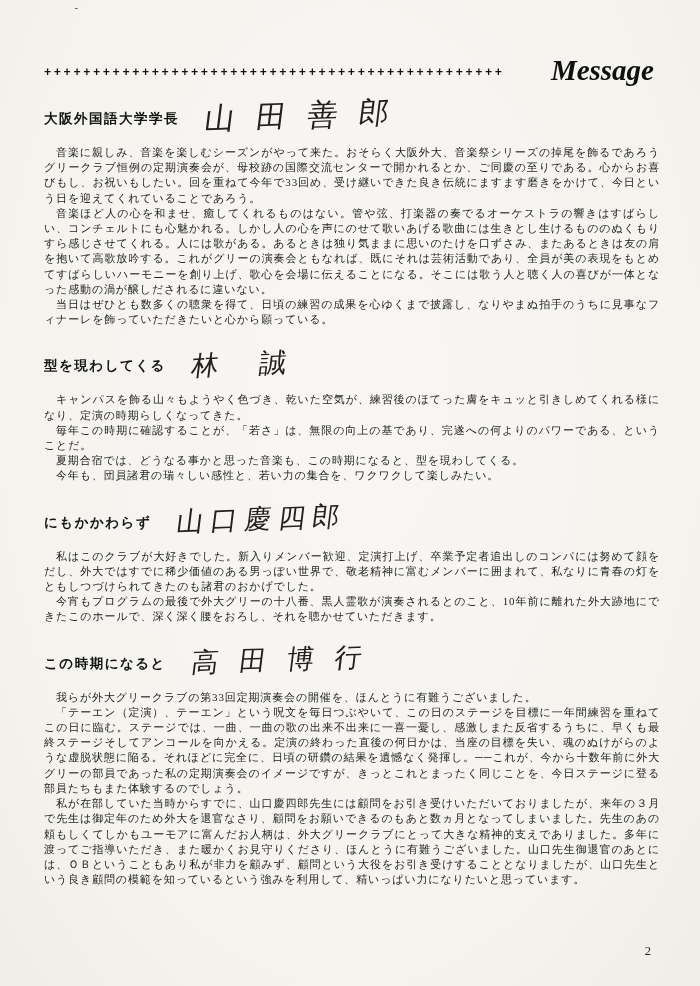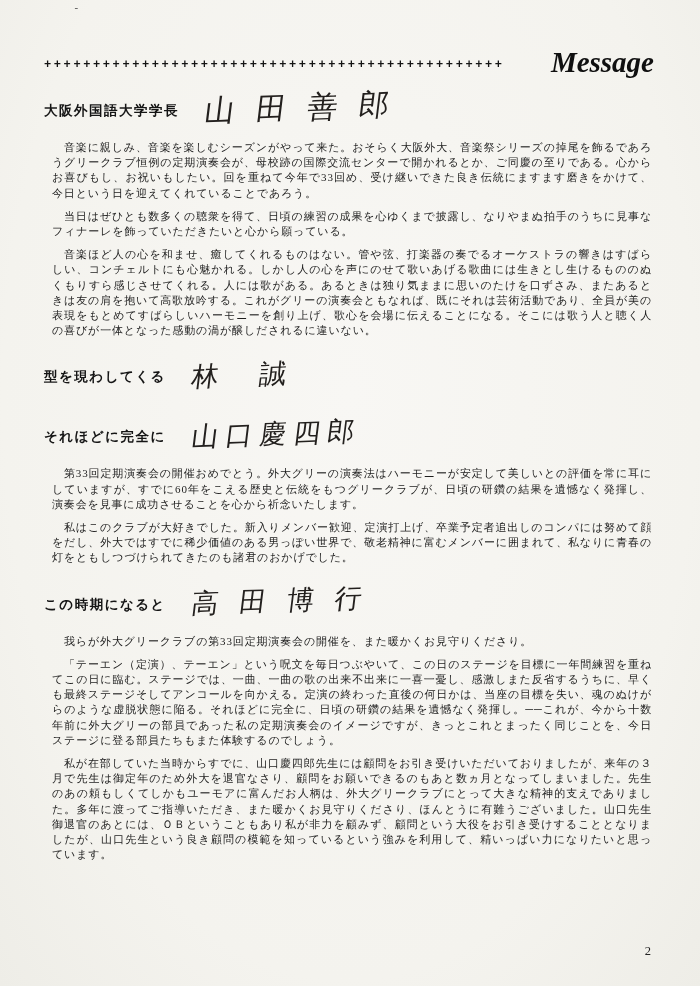--- a/index.html
+++ b/index.html
@@ -30,20 +30,21 @@
     font-family:"Liberation Mono", monospace;
     font-weight:bold; font-size:12px; letter-spacing:2.6px;
     color:#141414; white-space:nowrap; overflow:hidden;
     max-width:505px; padding-bottom:5px;
   }
   .message-title {
     font-family:"Liberation Serif", serif;
     font-style:italic; font-weight:bold;
     font-size:29px; line-height:1; color:#101010;
     padding-right:6px;
+    margin-top:8px;
   }
 
   .section { margin-top:18px; }
   .section.first { margin-top:13px; }
   .sec-head {
     display:flex; align-items:center;
     height:42px; margin-bottom:5px;text-align:right;
   }
   .role {
     font-size:13.5px; font-weight:bold; letter-spacing:1.5px;
@@ -55,21 +56,21 @@
     letter-spacing:7px;
     color:#23201e;
     transform:rotate(-2deg) skewX(-9deg);
     transform-origin:left bottom;
     font-weight:400;
     white-space:nowrap;
   }
   .sig.big { font-size:30px; }
 
   .body p {
-    margin:8px;
+    margin:0;
     font-size:11px; line-height:15.2px;
     letter-spacing:0.85px;
     text-align:justify;
     text-indent:12px;
     color:#1d1d1d;
   }
 
   .pageno {
     position:absolute; right:49px; bottom:27px;
     font-size:12.5px; color:#222;
@@ -89,50 +90,56 @@
       <span class="message-title">Message</span>
     </div>
 
     <div class="section first">
       <div class="sec-head">
         <span class="role">大阪外国語大学学長</span>
         <span class="sig big">山 田 善 郎</span>
       </div>
       <div class="body">
         <p>音楽に親しみ、音楽を楽しむシーズンがやって来た。おそらく大阪外大、音楽祭シリーズの掉尾を飾るであろうグリークラブ恒例の定期演奏会が、母校跡の国際交流センターで開かれるとか、ご同慶の至りである。心からお喜びもし、お祝いもしたい。回を重ねて今年で33回め、受け継いできた良き伝統にますます磨きをかけて、今日という日を迎えてくれていることであろう。</p>
+        <p>音楽ほど人の心を和ませ、癒してくれるものはない。管や弦、打楽器の奏でるオーケストラの響きはすばらしい、コンチェルトにも心魅かれる。しかし人の心を声にのせて歌いあげる歌曲には生きとし生けるもののぬくもりすら感じさせてくれる。人には歌がある。あるときは独り気ままに思いのたけを口ずさみ、またあるときは友の肩を抱いて高歌放吟する。これがグリーの演奏会ともなれば、既にそれは芸術活動であり、全員が美の表現をもとめてすばらしいハーモニーを創り上げ、歌心を会場に伝えることになる。そこには歌う人と聴く人の喜びが一体となった感動の渦が醸しだされるに違いない。</p>
         <p>当日はぜひとも数多くの聴衆を得て、日頃の練習の成果を心ゆくまで披露し、なりやまぬ拍手のうちに見事なフィナーレを飾っていただきたいと心から願っている。</p>
-        <p>音楽ほど人の心を和ませ、癒してくれるものはない。管や弦、打楽器の奏でるオーケストラの響きはすばらしい、コンチェルトにも心魅かれる。しかし人の心を声にのせて歌いあげる歌曲には生きとし生けるもののぬくもりすら感じさせてくれる。人には歌がある。あるときは独り気ままに思いのたけを口ずさみ、またあるときは友の肩を抱いて高歌放吟する。これがグリーの演奏会ともなれば、既にそれは芸術活動であり、全員が美の表現をもとめてすばらしいハーモニーを創り上げ、歌心を会場に伝えることになる。そこには歌う人と聴く人の喜びが一体となった感動の渦が醸しだされるに違いない。</p>
       </div>
     </div>
 
     <div class="section">
       <div class="sec-head">
         <span class="role">型を現わしてくる</span>
         <span class="sig">林　誠</span>
       </div>
+      <div class="body">
+        <p>キャンパスを飾る山々もようやく色づき、乾いた空気が、練習後のほてった膚をキュッと引きしめてくれる様になり、定演の時期らしくなってきた。</p>
+        <p>毎年この時期に確認することが、「若さ」は、無限の向上の基であり、完遂への何よりのパワーである、ということだ。</p>
+        <p>夏期合宿では、どうなる事かと思った音楽も、この時期になると、型を現わしてくる。</p>
+        <p>今年も、団員諸君の瑞々しい感性と、若い力の集合を、ワクワクして楽しみたい。</p>
+      </div>
     </div>
 
     <div class="section">
       <div class="sec-head">
-        <span class="role">それほどに完全に</span>
+        <span class="role">にもかかわらず</span>
         <span class="sig">山口慶四郎</span>
       </div>
       <div class="body">
-        <p>第33回定期演奏会の開催おめでとう。外大グリーの演奏法はハーモニーが安定して美しいとの評価を常に耳にしていますが、すでに60年をこえる歴史と伝統をもつグリークラブが、日頃の研鑽の結果を遺憾なく発揮し、演奏会を見事に成功させることを心から祈念いたします。</p>
         <p>私はこのクラブが大好きでした。新入りメンバー歓迎、定演打上げ、卒業予定者追出しのコンパには努めて顔をだし、外大ではすでに稀少価値のある男っぽい世界で、敬老精神に富むメンバーに囲まれて、私なりに青春の灯をともしつづけられてきたのも諸君のおかげでした。</p>
+        <p>今宵もプログラムの最後で外大グリーの十八番、黒人霊歌が演奏されるとのこと、10年前に離れた外大跡地にできたこのホールで、深く深く腰をおろし、それを聴かせていただきます。</p>
       </div>
     </div>
 
     <div class="section">
       <div class="sec-head">
         <span class="role">この時期になると</span>
         <span class="sig">高 田 博 行</span>
       </div>
       <div class="body">
-        <p>我らが外大グリークラブの第33回定期演奏会の開催を、また暖かくお見守りくださり。</p>
+        <p>我らが外大グリークラブの第33回定期演奏会の開催を、ほんとうに有難うございました。</p>
         <p>「テーエン（定演）、テーエン」という呪文を毎日つぶやいて、この日のステージを目標に一年間練習を重ねてこの日に臨む。ステージでは、一曲、一曲の歌の出来不出来に一喜一憂し、感激しまた反省するうちに、早くも最終ステージそしてアンコールを向かえる。定演の終わった直後の何日かは、当座の目標を失い、魂のぬけがらのような虚脱状態に陥る。それほどに完全に、日頃の研鑽の結果を遺憾なく発揮し。──これが、今から十数年前に外大グリーの部員であった私の定期演奏会のイメージですが、きっとこれとまったく同じことを、今日ステージに登る部員たちもまた体験するのでしょう。</p>
         <p>私が在部していた当時からすでに、山口慶四郎先生には顧問をお引き受けいただいておりましたが、来年の３月で先生は御定年のため外大を退官なさり、顧問をお願いできるのもあと数ヵ月となってしまいました。先生のあの頼もしくてしかもユーモアに富んだお人柄は、外大グリークラブにとって大きな精神的支えでありました。多年に渡ってご指導いただき、また暖かくお見守りくださり、ほんとうに有難うございました。山口先生御退官のあとには、ＯＢということもあり私が非力を顧みず、顧問という大役をお引き受けすることとなりましたが、山口先生という良き顧問の模範を知っているという強みを利用して、精いっぱい力になりたいと思っています。</p>
 
       </div>
     </div>
 
   </div>
 
   <span class="pageno">2</span>
 </div>

